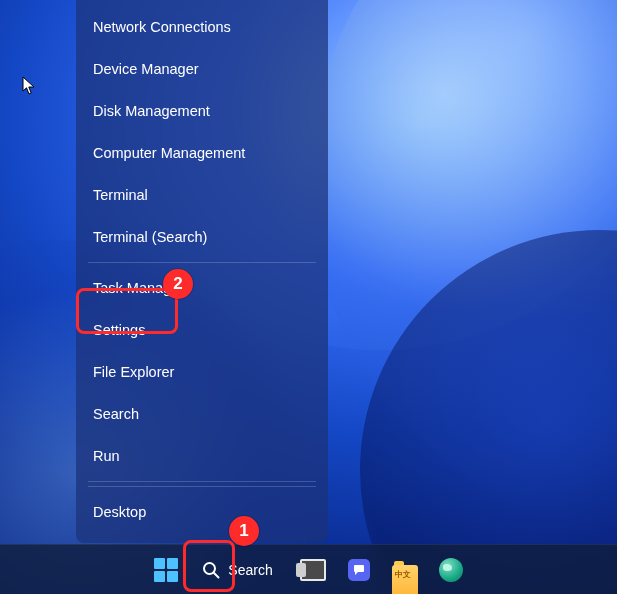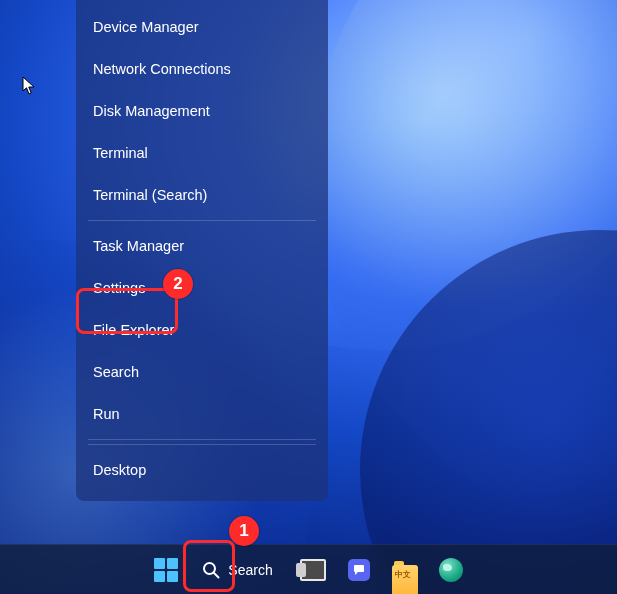--- a/index.html
+++ b/index.html
@@ -47,27 +47,30 @@
 <div class="swirl s4"></div>
 
 <div class="cursor">
 <svg width="14" height="20" viewBox="0 0 14 20">
       <path d="M1 1 L1 15 L4.5 11.8 L7 18 L9.2 17 L6.8 11 L12 11 Z" fill="#fff" stroke="#000" stroke-width="1"></path>
     </svg>
 </div>
 
 <div class="menu">
   <div class="menu-item">
+      <span>Network Connections</span>
+    </div>
+  <div class="menu-item">
       <span>Device Manager</span>
     </div>
   <div class="menu-item">
-      <span>Network Connections</span>
+      <span>Disk Management</span>
     </div>
   <div class="menu-item">
-      <span>Disk Management</span>
+      <span>Computer Management</span>
     </div>
   <div class="menu-item">
       <span>Terminal</span>
     </div>
   <div class="menu-item">
       <span>Terminal (Search)</span>
     </div>
   <div class="sep"></div>
   <div class="menu-item">
       <span>Task Manager</span>

